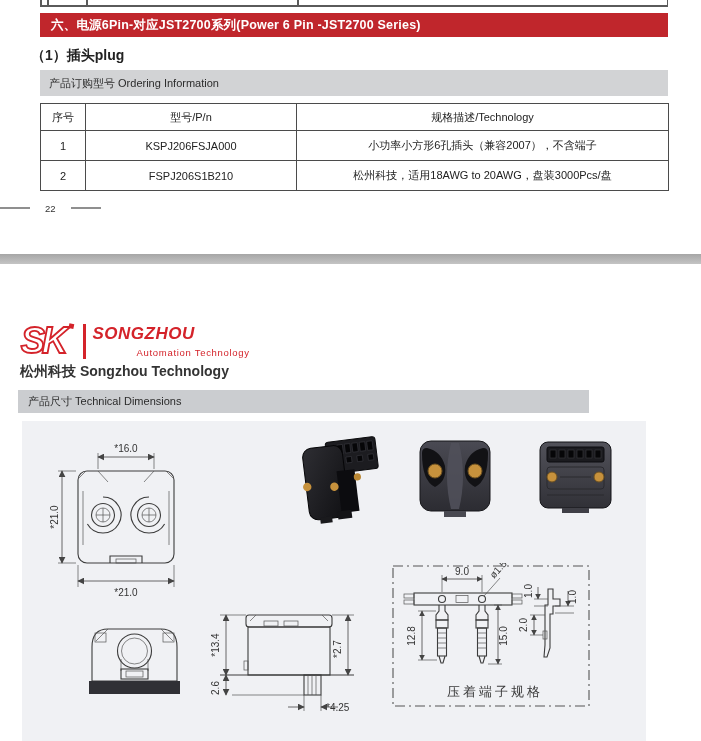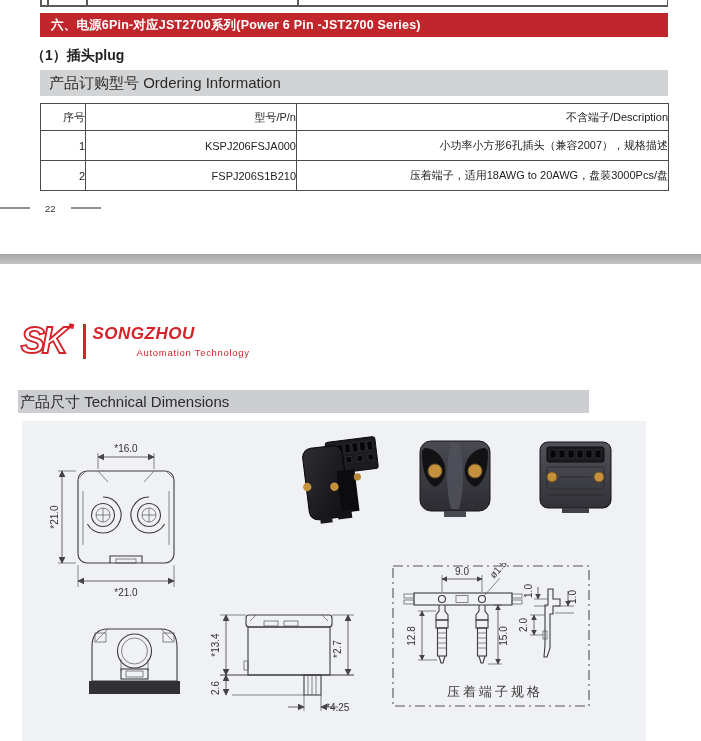--- a/index.html
+++ b/index.html
@@ -12,27 +12,27 @@
   .table-sliver { position:absolute; left:40px; top:0; width:628px; height:7px;
     border-left:2px solid #5a5a5a; border-right:1.5px solid #5a5a5a; border-bottom:2px solid #5a5a5a; }
   .table-sliver .v { position:absolute; top:0; bottom:0; width:1.5px; background:#5a5a5a; }
 
   .red-bar { position:absolute; left:40px; top:13px; width:628px; height:24px;
     background:#c0262c; color:#fff; font-size:12.5px; font-weight:bold;
     line-height:24px; padding-left:11px; letter-spacing:.2px; }
 
   .sub-heading { position:absolute; left:31px; top:47px; font-size:14px; font-weight:bold; color:#222; }
 
-  .gray-bar { background:#d2d3d5; color:#2b2b2b; font-size:15px; }
+  .gray-bar { background:#d2d3d5; color:#2b2b2b; font-size:11px; }
   .ordering-bar { position:absolute; left:40px; top:70px; width:628px; height:26px;
     line-height:26px; padding-left:9px; }
 
   table.order { position:absolute; left:40px; top:103px; width:628px;
     border-collapse:collapse; table-layout:fixed; }
-  table.order th, table.order td { border:1px solid #4b4b4b; text-align:right;
+  table.order th, table.order td { border:1px solid #4b4b4b; text-align:center;
     font-size:11px; color:#222; font-weight:normal; }
   table.order { border:1.5px solid #4b4b4b; }
   table.order th { height:27px; }
   table.order td { height:30px; }
   table.order thead tr { border-bottom:1.8px solid #4b4b4b; }
   td.rownum { font-weight:bold; }
   .col-no { width:45px; } .col-pn { width:211px; } .col-desc { width:372px; }
 
   .page-num-row { position:absolute; left:0; top:202px; width:701px; height:12px;
     display:flex; align-items:center; }
@@ -46,21 +46,21 @@
   .page-bottom { position:absolute; left:0; top:264px; width:701px; height:477px; }
 
   .logo-row { position:absolute; left:20px; top:56px; display:flex; align-items:center; }
   .sk-mark { width:58px; height:42px; display:block; }
   .logo-vline { width:2.5px; height:35px; background:#d4232a; margin:1px 7px 0 5px; }
   .brand { color:#d4232a; font-size:17px; font-weight:bold; font-style:italic; letter-spacing:.5px; }
   .tagline { color:#d4232a; font-size:9.5px; letter-spacing:.7px; margin-top:3px;margin-left:44px; }
   .company-line { position:absolute; left:20px; top:99px; font-size:14px; font-weight:bold; color:#333; }
 
   .dims-bar { position:absolute; left:18px; top:126px; width:571px; height:23px;
-    line-height:23px; padding-left:2px; background:#cbcdd0; }
+    line-height:23px; padding-left:10px; background:#cbcdd0; }
 
   .panel { position:absolute; left:22px; top:157px; width:624px; height:320px; background:#f0f1f4; }
   .panel svg { position:absolute; display:block; }
   #svg-front { left:28px; top:20px; }
   #photo1 { left:272px; top:14px; }
   #photo2 { left:396px; top:18px; }
   #photo3 { left:516px; top:18px; }
   #svg-topview { left:60px; top:196px; }
   #svg-side { left:180px; top:188px; }
   #svg-term { left:368px; top:142px; }
@@ -93,33 +93,33 @@
     <table class="order">
       <colgroup>
           <col class="col-no">
           <col class="col-pn">
           <col class="col-desc">
         </colgroup>
       <thead>
         <tr>
           <th>序号</th>
           <th>型号/P/n</th>
-          <th>不含端子/Description</th>
+          <th>规格描述/Technology</th>
         </tr>
       </thead>
       <tbody>
         <tr>
           <td class="rownum">1</td>
           <td>KSPJ206FSJA000</td>
-          <td>小功率小方形6孔插头（兼容2007），规格描述</td>
+          <td>小功率小方形6孔插头（兼容2007），不含端子</td>
         </tr>
         <tr>
           <td class="rownum">2</td>
           <td>FSPJ206S1B210</td>
-          <td>压着端子，适用18AWG to 20AWG，盘装3000Pcs/盘</td>
+          <td>松州科技，适用18AWG to 20AWG，盘装3000Pcs/盘</td>
         </tr>
       </tbody>
     </table>
 
     <div class="page-num-row">
       <span class="dash"></span>
       <span class="num">22</span>
       <span class="dash"></span>
     </div>
   </div>
@@ -132,20 +132,21 @@
       <svg class="sk-mark" viewBox="0 0 70 48">
         <text x="1" y="39" font-size="44" font-style="italic" font-weight="bold" fill="#fff" stroke="#d4232a" stroke-width="2.2" letter-spacing="-4">SK</text>
         <rect x="59" y="3" width="6" height="6" transform="rotate(12 62 6)" fill="#d4232a"></rect>
       </svg>
       <div class="logo-vline"></div>
       <div>
         <div class="brand">SONGZHOU</div>
         <div class="tagline">Automation Technology</div>
       </div>
     </div>
+    <div class="company-line">松州科技  Songzhou Technology</div>
 
     <div class="gray-bar dims-bar">产品尺寸 Technical Dimensions</div>
 
     <div class="panel">
 
       <svg id="svg-front" width="135" height="158" viewBox="0 0 135 158">
         <defs>
           <marker id="fva" viewBox="0 0 10 10" refX="9" refY="5" markerWidth="7" markerHeight="7" orient="auto-start-reverse" markerUnits="userSpaceOnUse">
             <path d="M0,0 L10,5 L0,10 z" fill="#444"></path>
           </marker>

